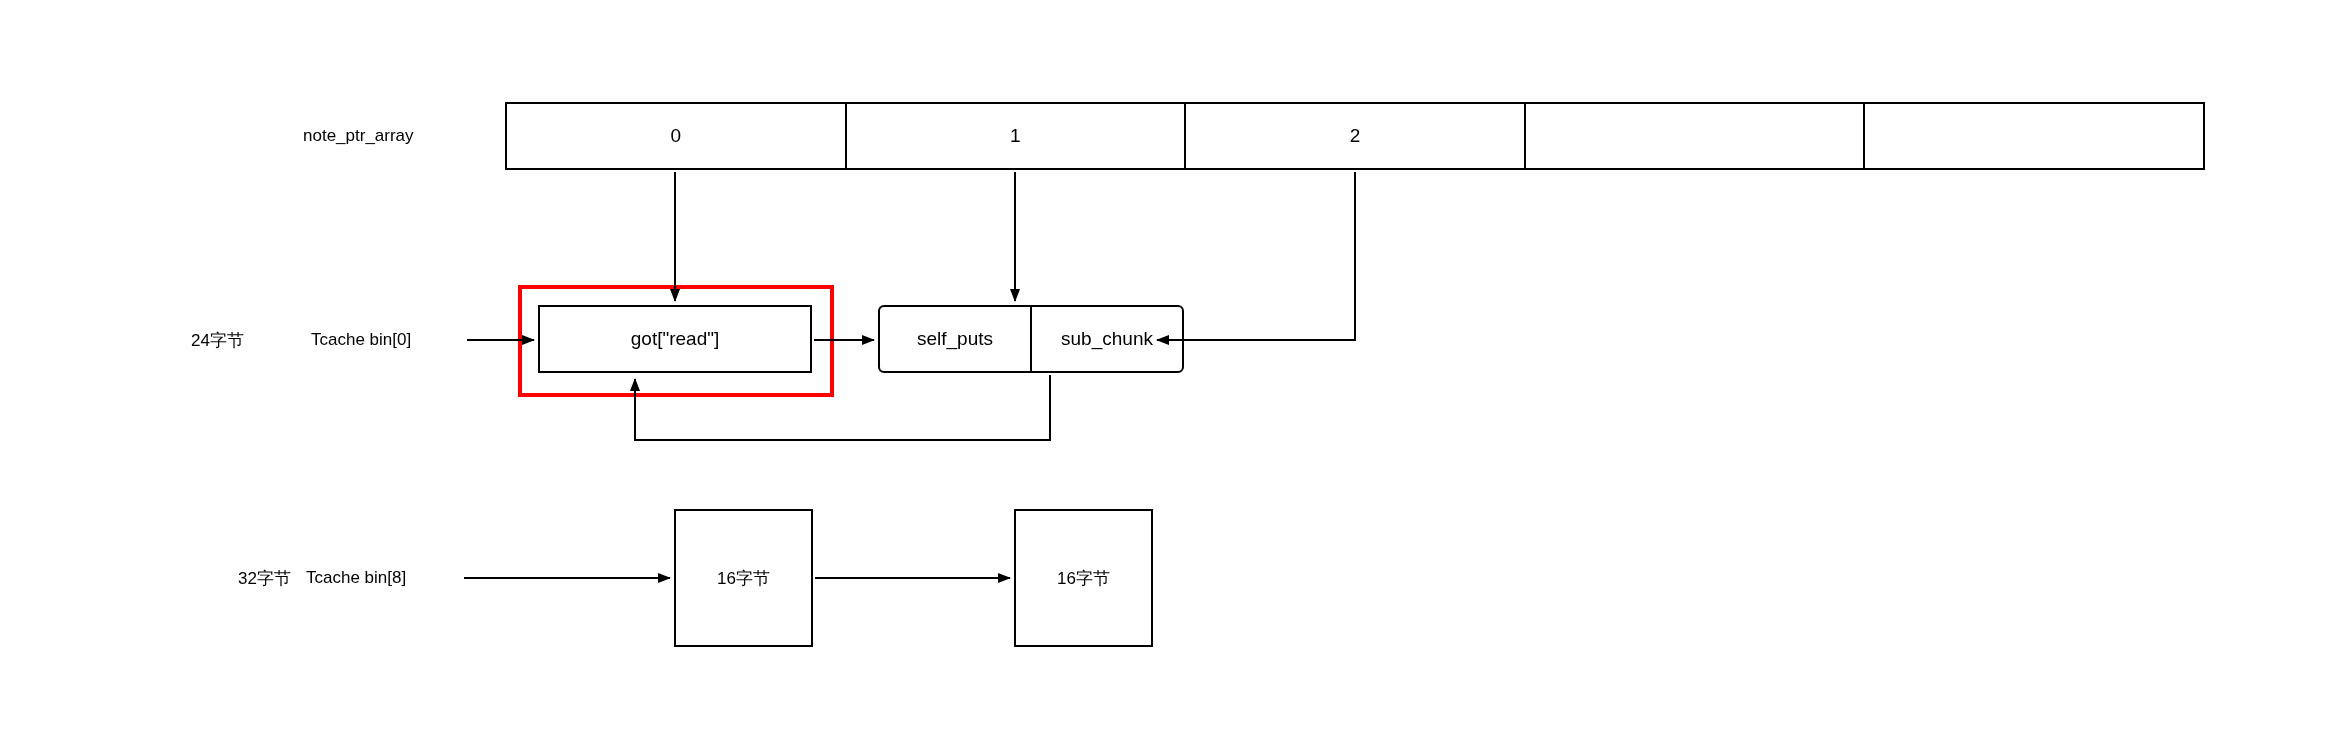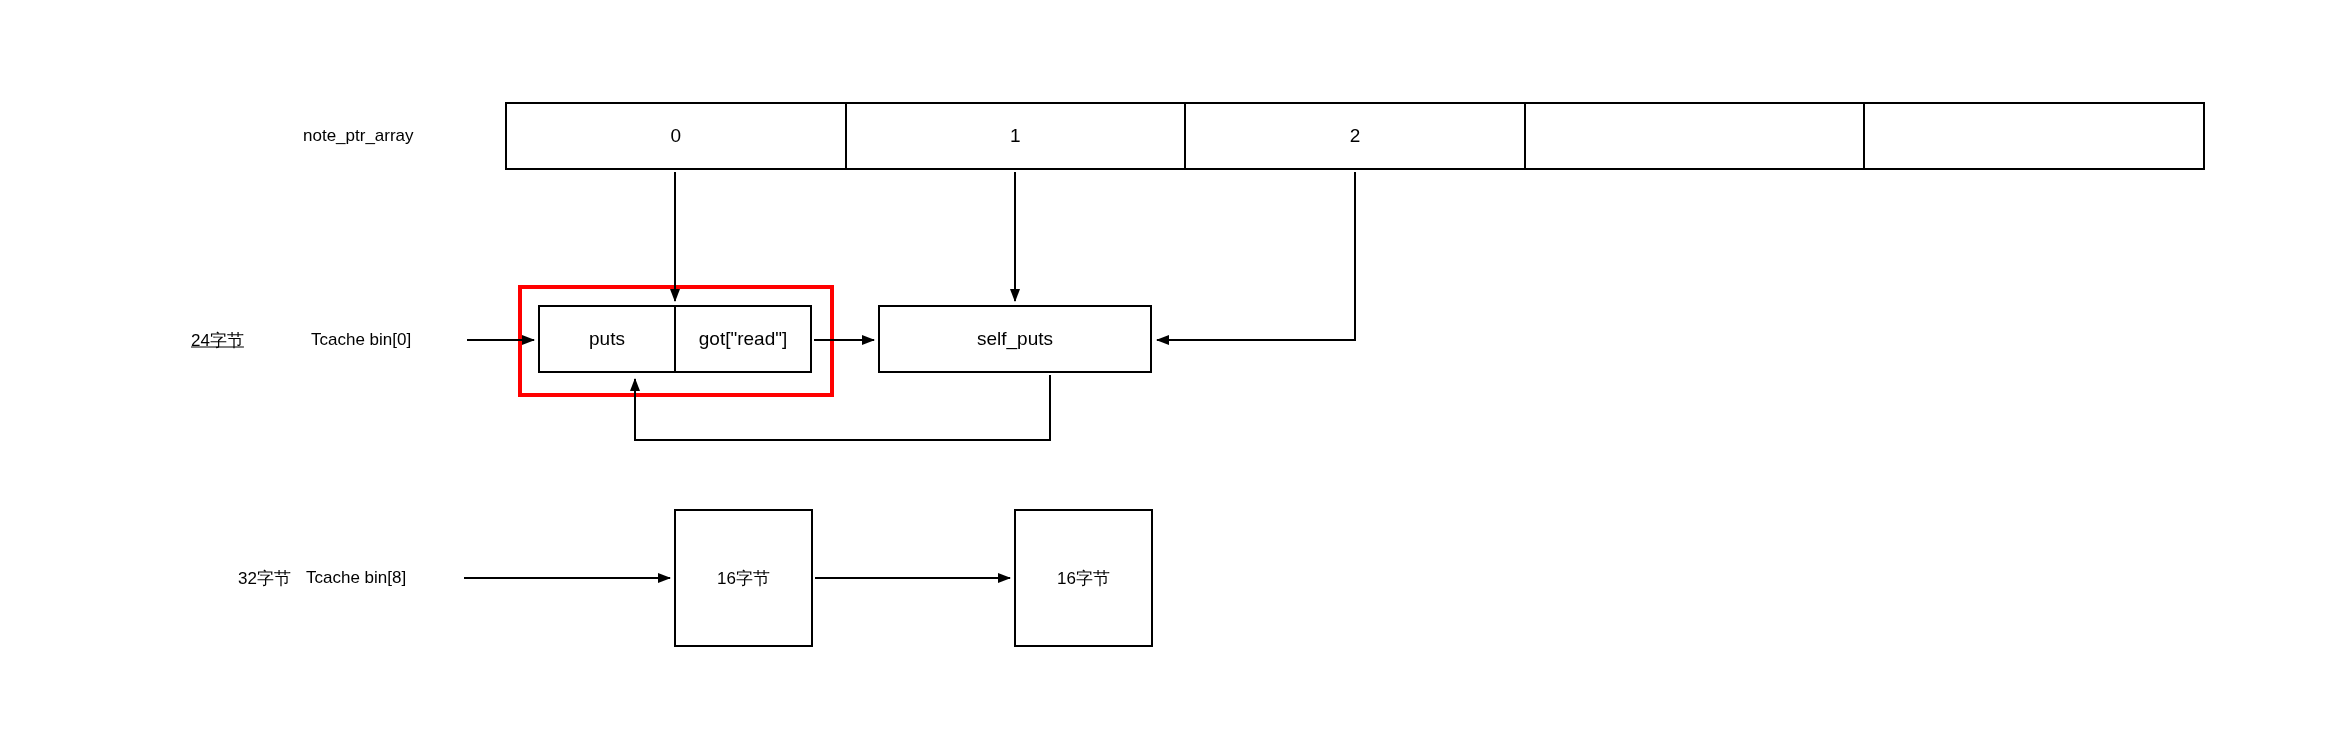--- a/index.html
+++ b/index.html
@@ -64,26 +64,26 @@
   .lbl {
     position: absolute;
     font-size: 17px;
     white-space: nowrap;
     transform: translateY(-50%);
     z-index: 4;
   }
   
   #note-array   { left: 505px;  top: 102px; width: 1700px; height: 68px; }
   #chunk-a      { left: 538px;  top: 305px; width: 274px;  height: 68px; }
-  #chunk-b      { left: 878px;  top: 305px; width: 274px;  height: 68px; }
+  #chunk-b      { left: 878px;  top: 305px; width: 306px;  height: 68px; border-radius: 6px; }
   #highlight    { left: 518px;  top: 285px; width: 316px;  height: 112px; }
   #chunk-c      { left: 674px;  top: 509px; width: 139px;  height: 138px; }
   #chunk-d      { left: 1014px; top: 509px; width: 139px;  height: 138px; }
   #lbl-array    { left: 303px;  top: 136px; }
-  #lbl-size24   { left: 191px;  top: 340px; text-decoration: underline; }
+  #lbl-size24   { left: 191px;  top: 340px; }
   #lbl-bin0     { left: 311px;  top: 340px; }
   #lbl-size32   { left: 191px;  top: 578px; margin-left: 47px; }
   #lbl-bin1     { left: 306px;  top: 578px; }
 </style>
 </head>
 <body>
 
 <div class="canvas">
 
   <svg class="overlay" viewBox="0 0 2352 748" xmlns="http://www.w3.org/2000/svg">
@@ -112,23 +112,23 @@
 
   <div id="note-array" class="box">
     <div class="cell">0</div>
     <div class="cell">1</div>
     <div class="cell">2</div>
     <div class="cell"></div>
     <div class="cell"></div>
   </div>
 
   <div id="chunk-a" class="box">
-    <div class="cell">puts</div>
     <div class="cell">got["read"]</div>
   </div>
   <div id="chunk-b" class="box">
     <div class="cell">self_puts</div>
+    <div class="cell">sub_chunk</div>
   </div>
 
   <div id="chunk-c" class="sq">16字节</div>
   <div id="chunk-d" class="sq">16字节</div>
 
 </div>
 
 </body></html>

